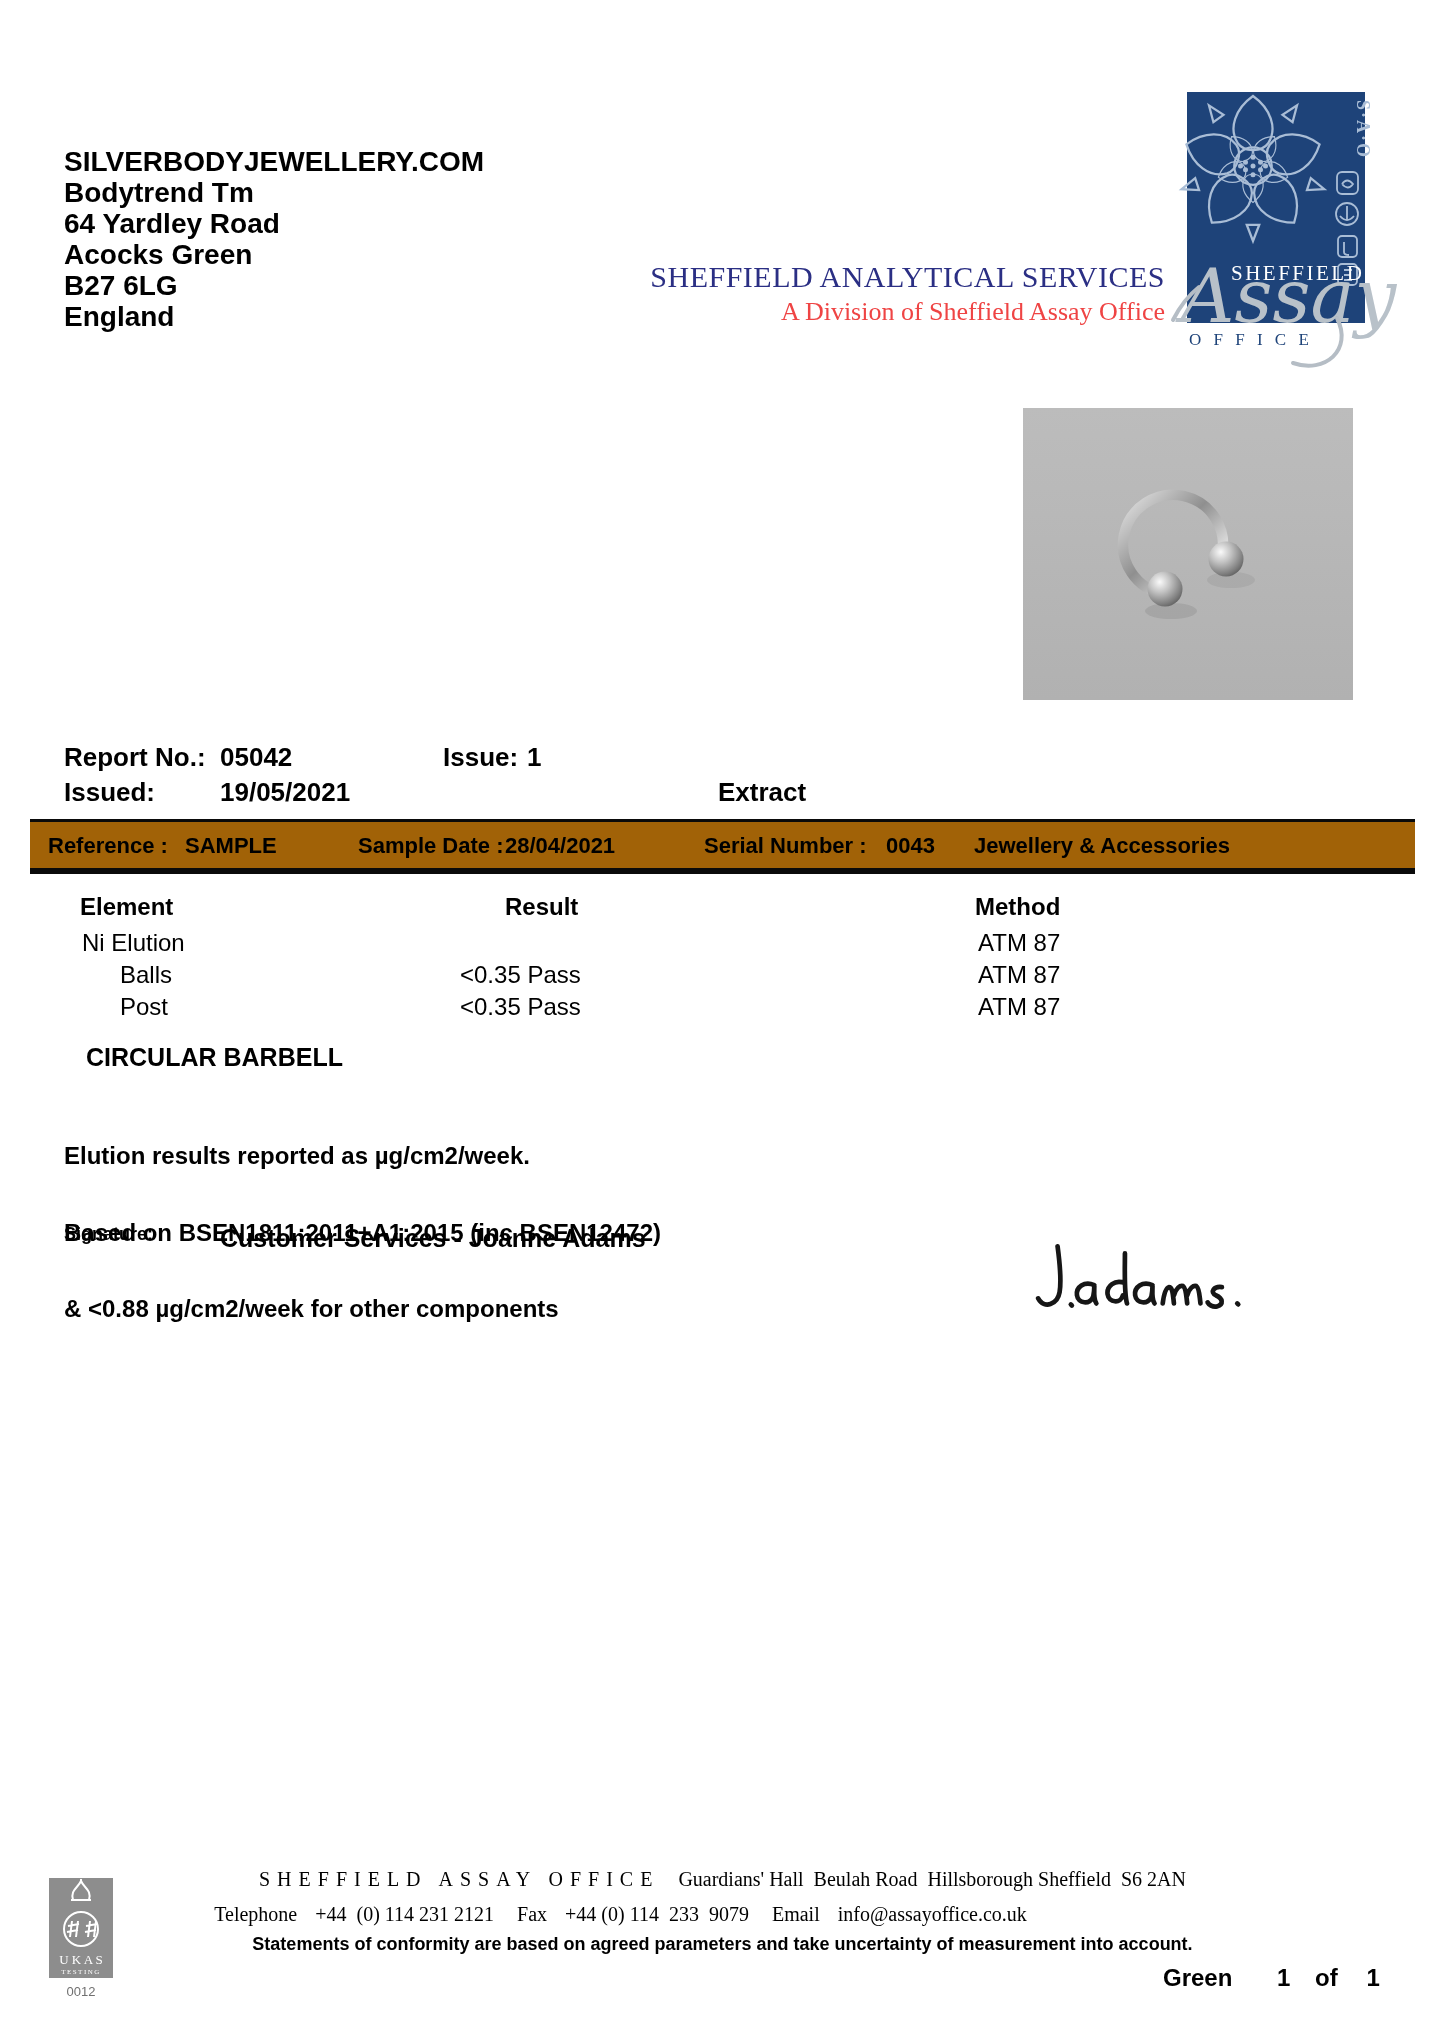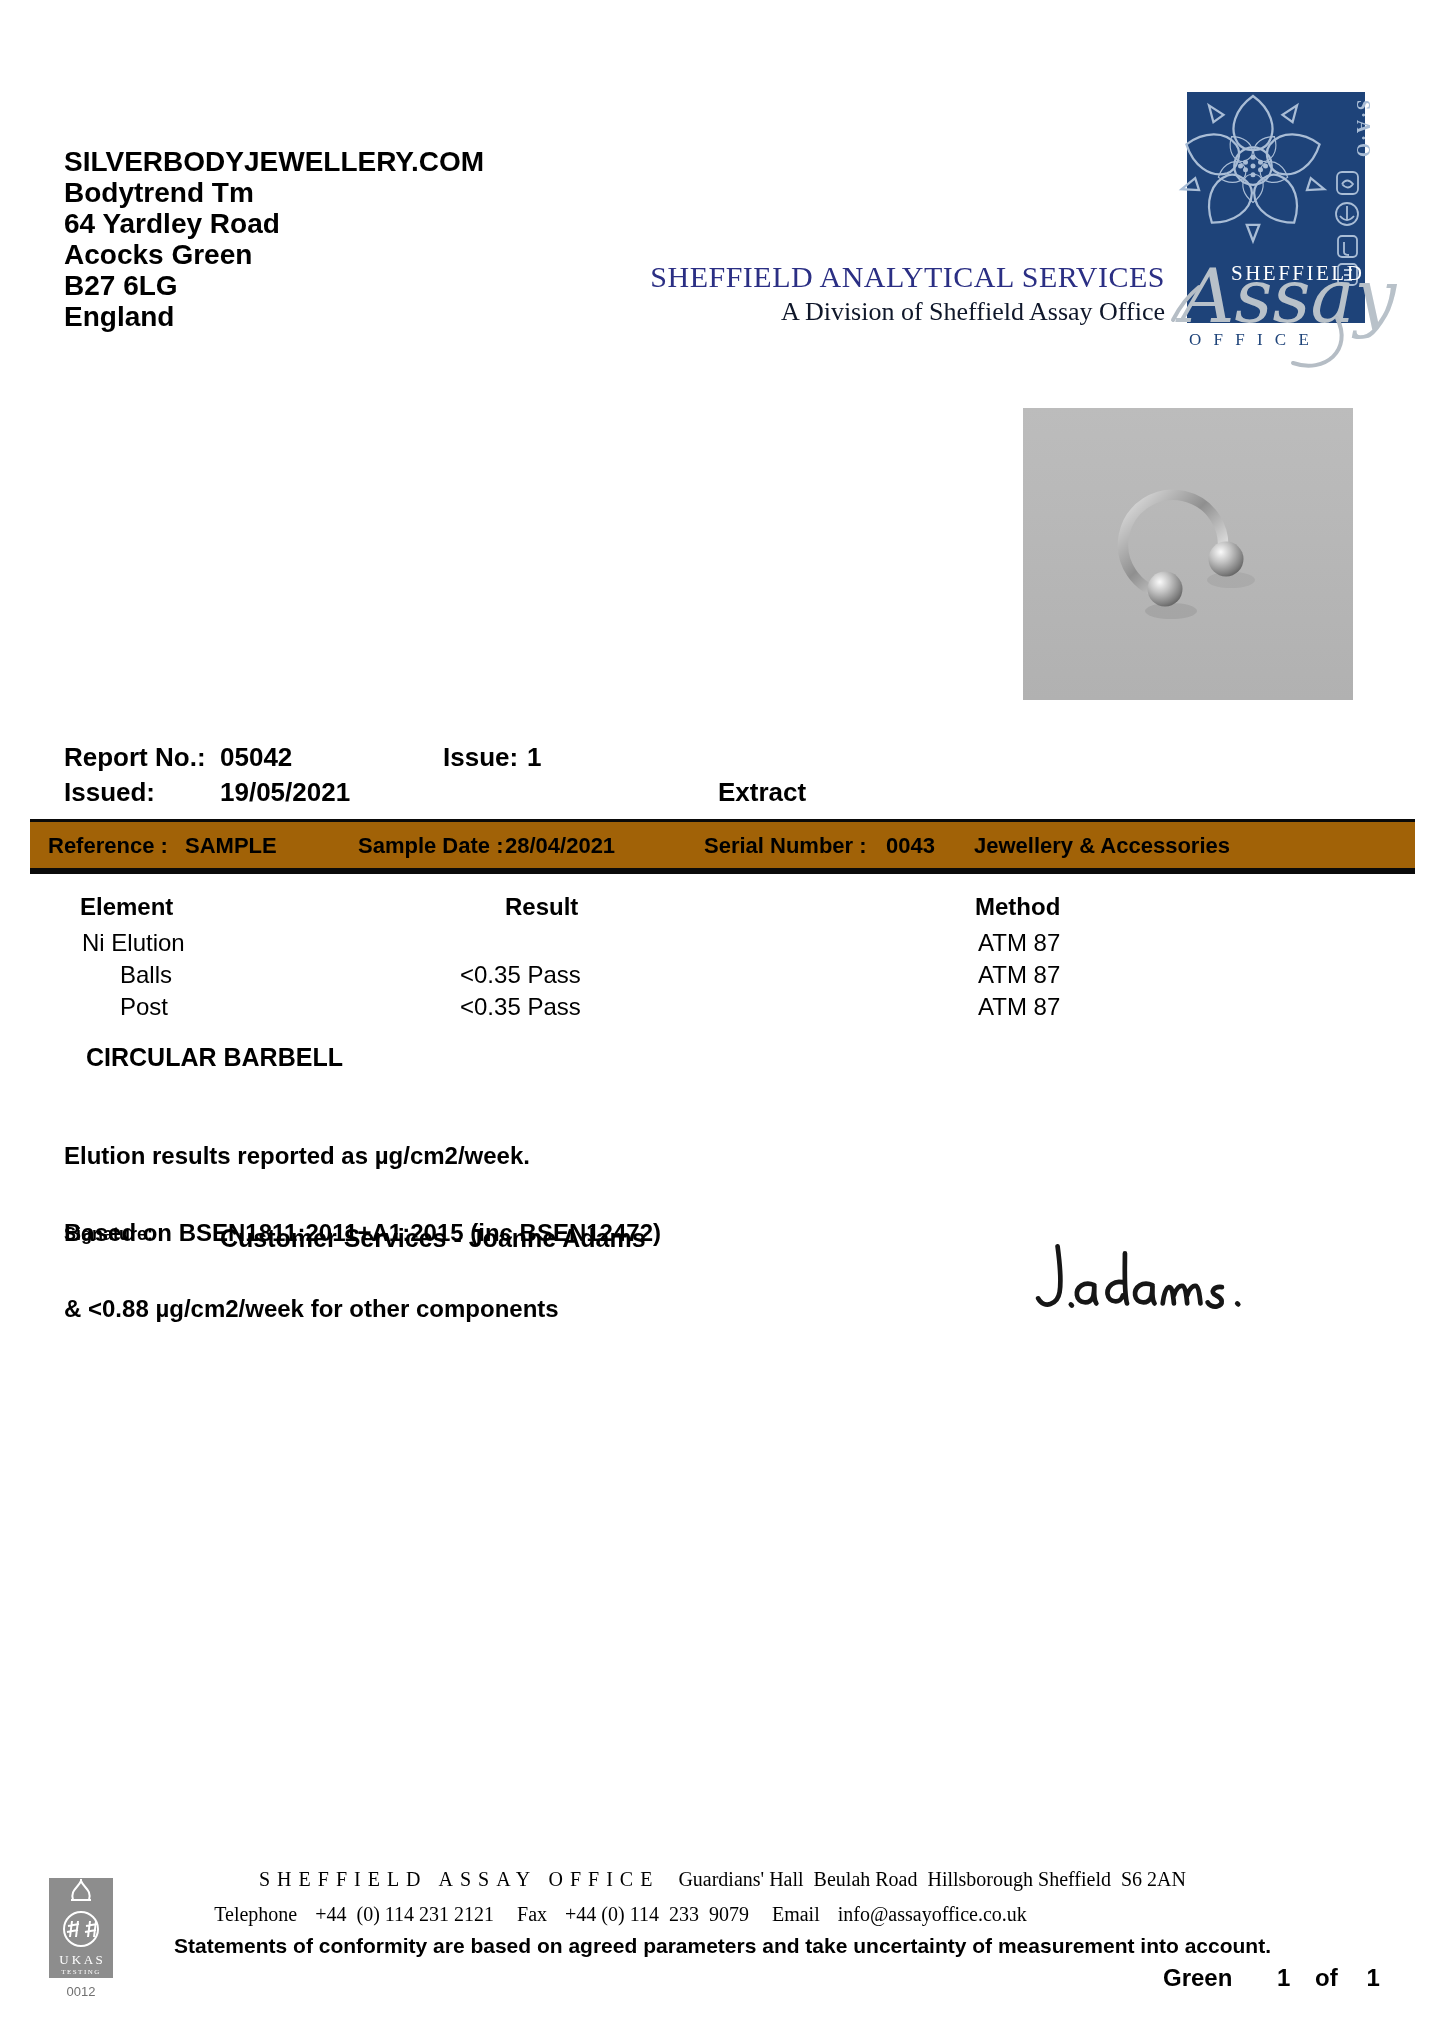--- a/index.html
+++ b/index.html
@@ -10,21 +10,21 @@
   }
   .abs{position:absolute;}
   .pre{white-space:pre;}
 
   
   .recipient{left:64px;top:146px;font-size:28px;font-weight:bold;line-height:31px;}
 
   
   .lab-title-wrap{left:520px;top:260px;width:645px;text-align:right;}
   .lab-title{font-family:"Liberation Serif",serif;font-size:30px;color:#2b2f84;letter-spacing:.5px;}
-  .lab-subtitle{font-family:"Liberation Serif",serif;font-size:26px;color:#0f172a;margin-top:3px;}
+  .lab-subtitle{font-family:"Liberation Serif",serif;font-size:26px;color:#ef4444;margin-top:3px;}
 
   
   .meta{font-size:26px;font-weight:bold;}
 
   
   .bar-rule{left:30px;width:1385px;background:#0a0a0a;}
   .ref-band{left:30px;top:822px;width:1385px;height:46px;background:#a16207;}
   .ref-band span{position:absolute;top:11px;font-size:22px;font-weight:bold;white-space:pre;}
 
   
@@ -36,21 +36,21 @@
   .notes{left:64px;top:1092px;font-size:24px;font-weight:bold;line-height:25.5px;white-space:pre;}
 
   .sig-label{left:64px;top:1224px;font-size:18px;font-weight:bold;}
   .sig-name{left:220px;top:1224px;font-size:25px;font-weight:bold;}
 
   
   .foot1{left:0;top:1868px;width:1445px;text-align:center;font-family:"Liberation Serif",serif;font-size:20px;}
   .foot1 .office{letter-spacing:.35em;margin-right:14px;}
   .foot2{left:0;top:1903px;width:1241px;text-align:center;font-family:"Liberation Serif",serif;font-size:20px;}
   .foot2 span{margin:0 9px;}
-  .foot3{left:0;top:1934px;width:1445px;text-align:center;font-size:21px;font-weight:bold;}
+  .foot3{left:0;top:1934px;width:1445px;text-align:center;font-size:18px;font-weight:bold;}
   .page-ind{left:1163px;top:1964px;font-size:24px;font-weight:bold;}
   .page-ind span{display:inline-block;}
   .page-ind .gap1{margin-left:38px;}
   .page-ind .gap2{margin-left:18px;}
   .page-ind .gap3{margin-left:22px;}
 
   .photo{left:1023px;top:408px;width:330px;height:292px;}
   .logo{left:1187px;top:92px;width:178px;height:286px;overflow:visible;}
   .ukas{left:45px;top:1876px;width:72px;height:128px;}
   .handwriting{left:1030px;top:1238px;width:245px;height:88px;}

